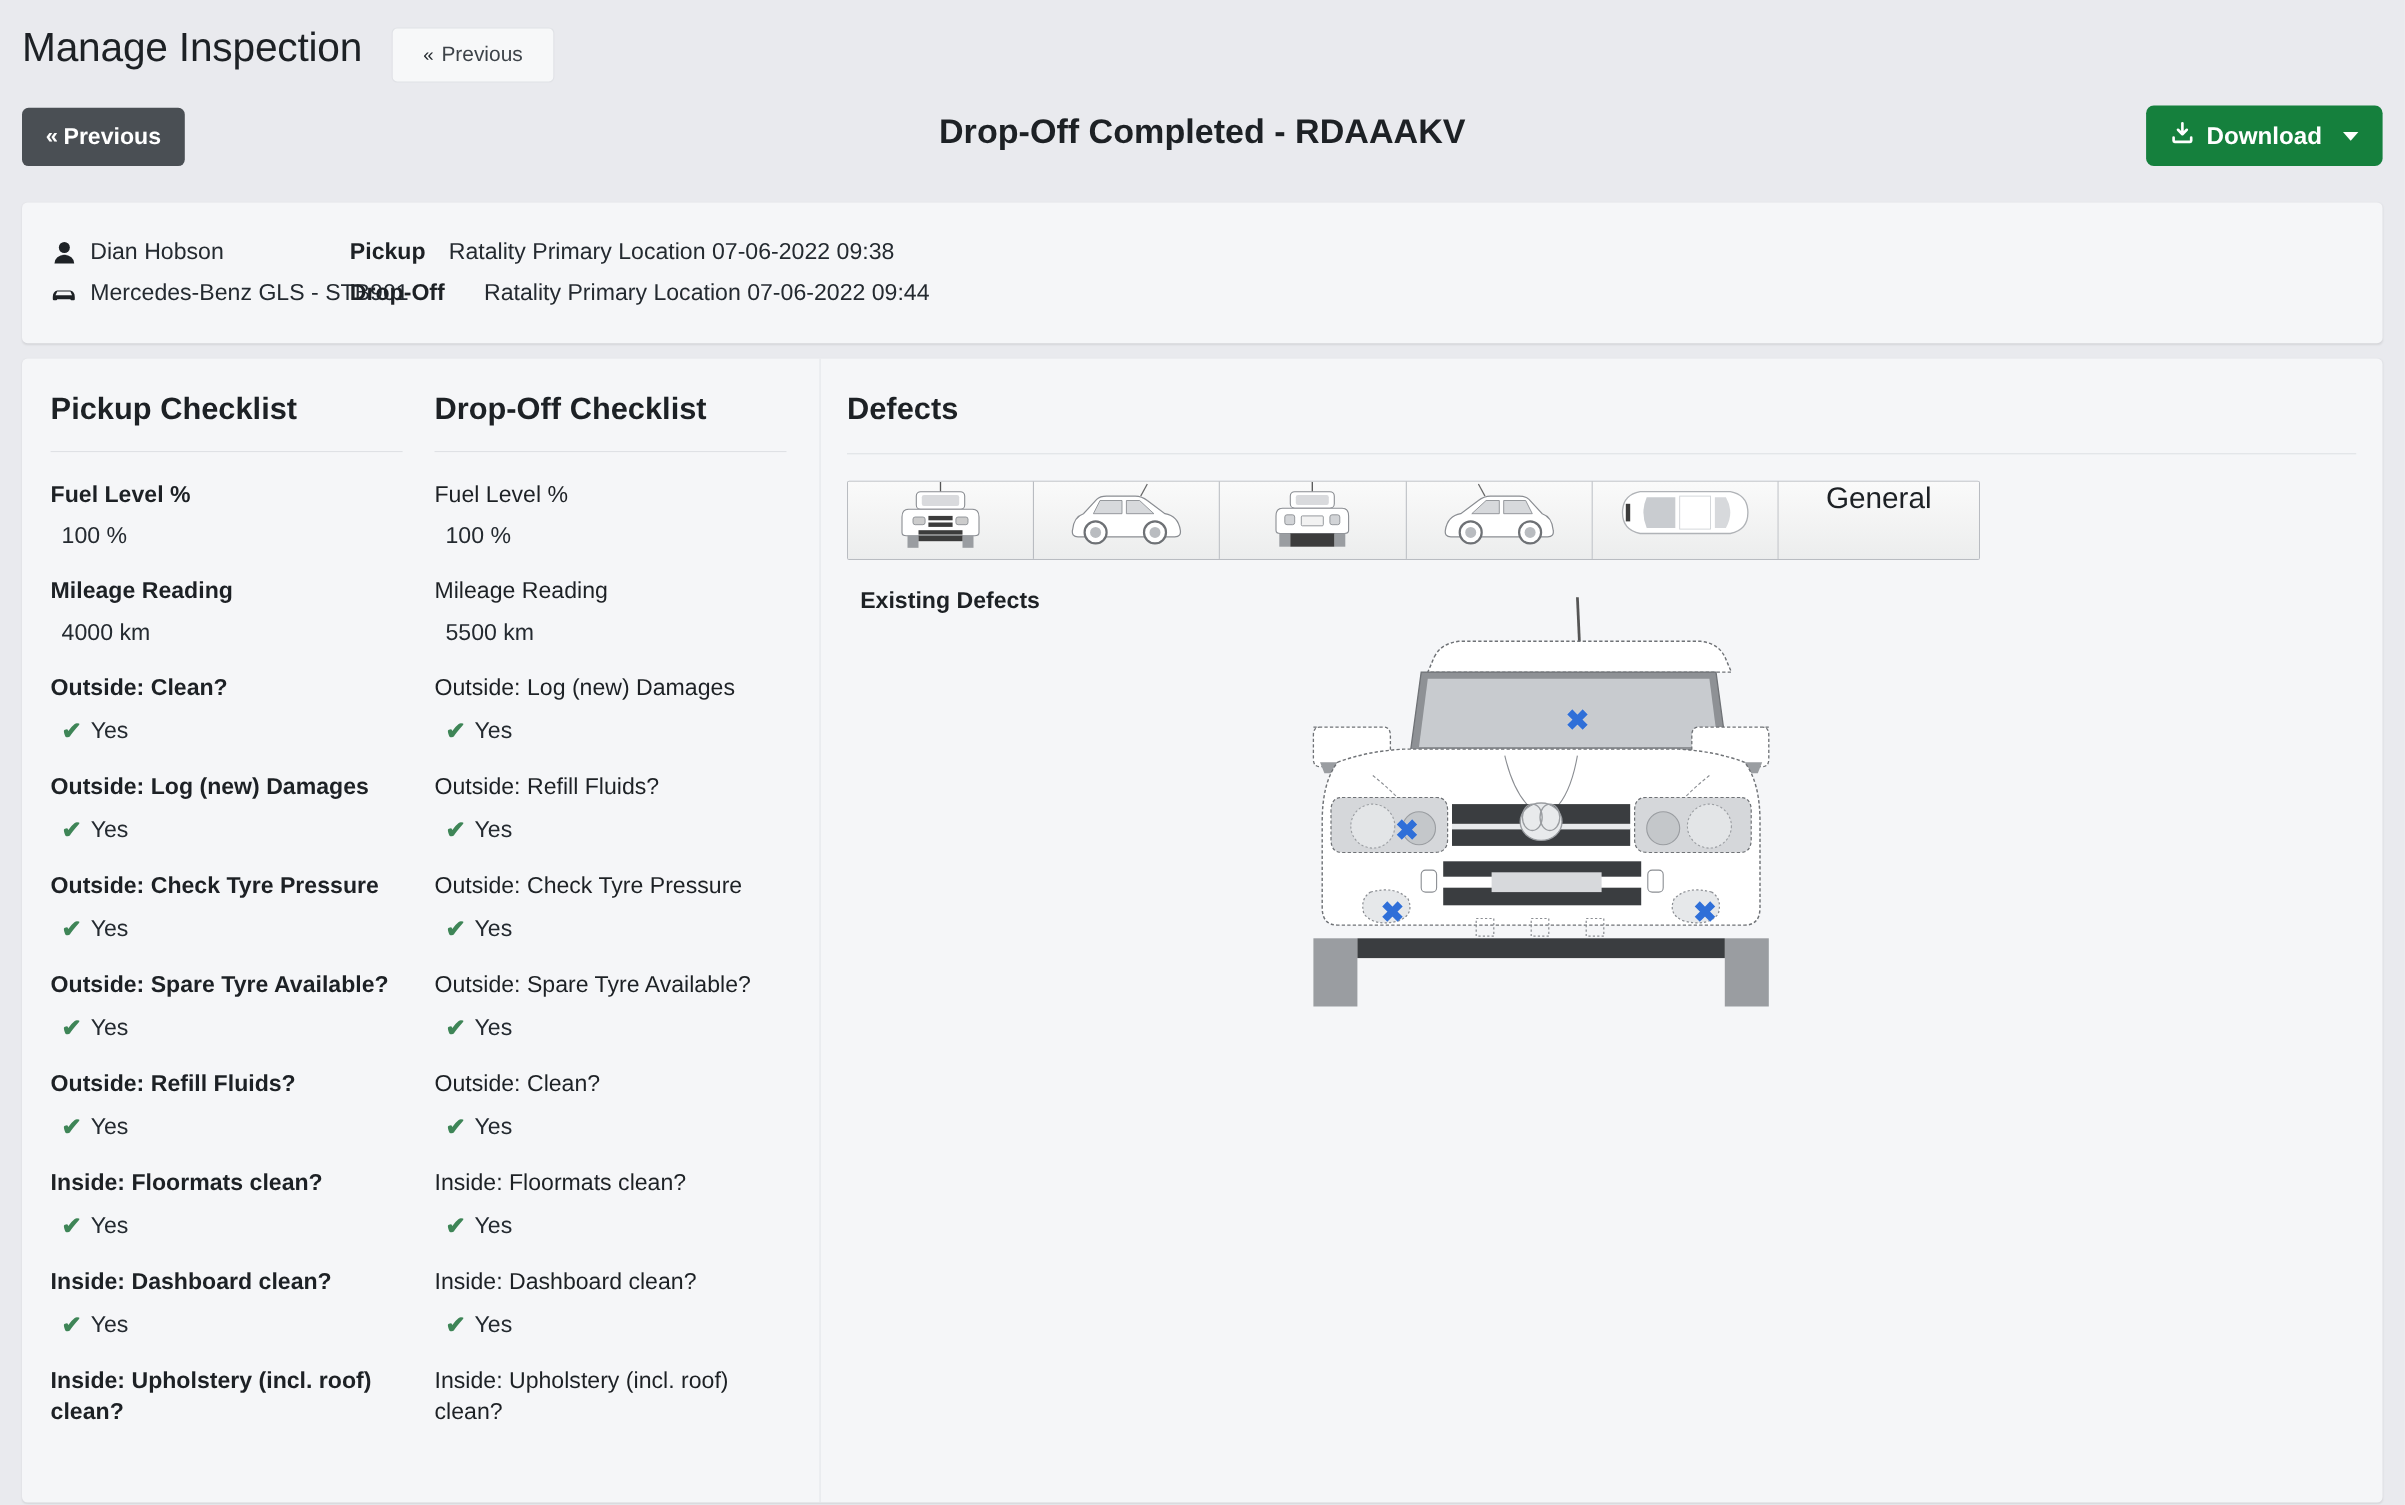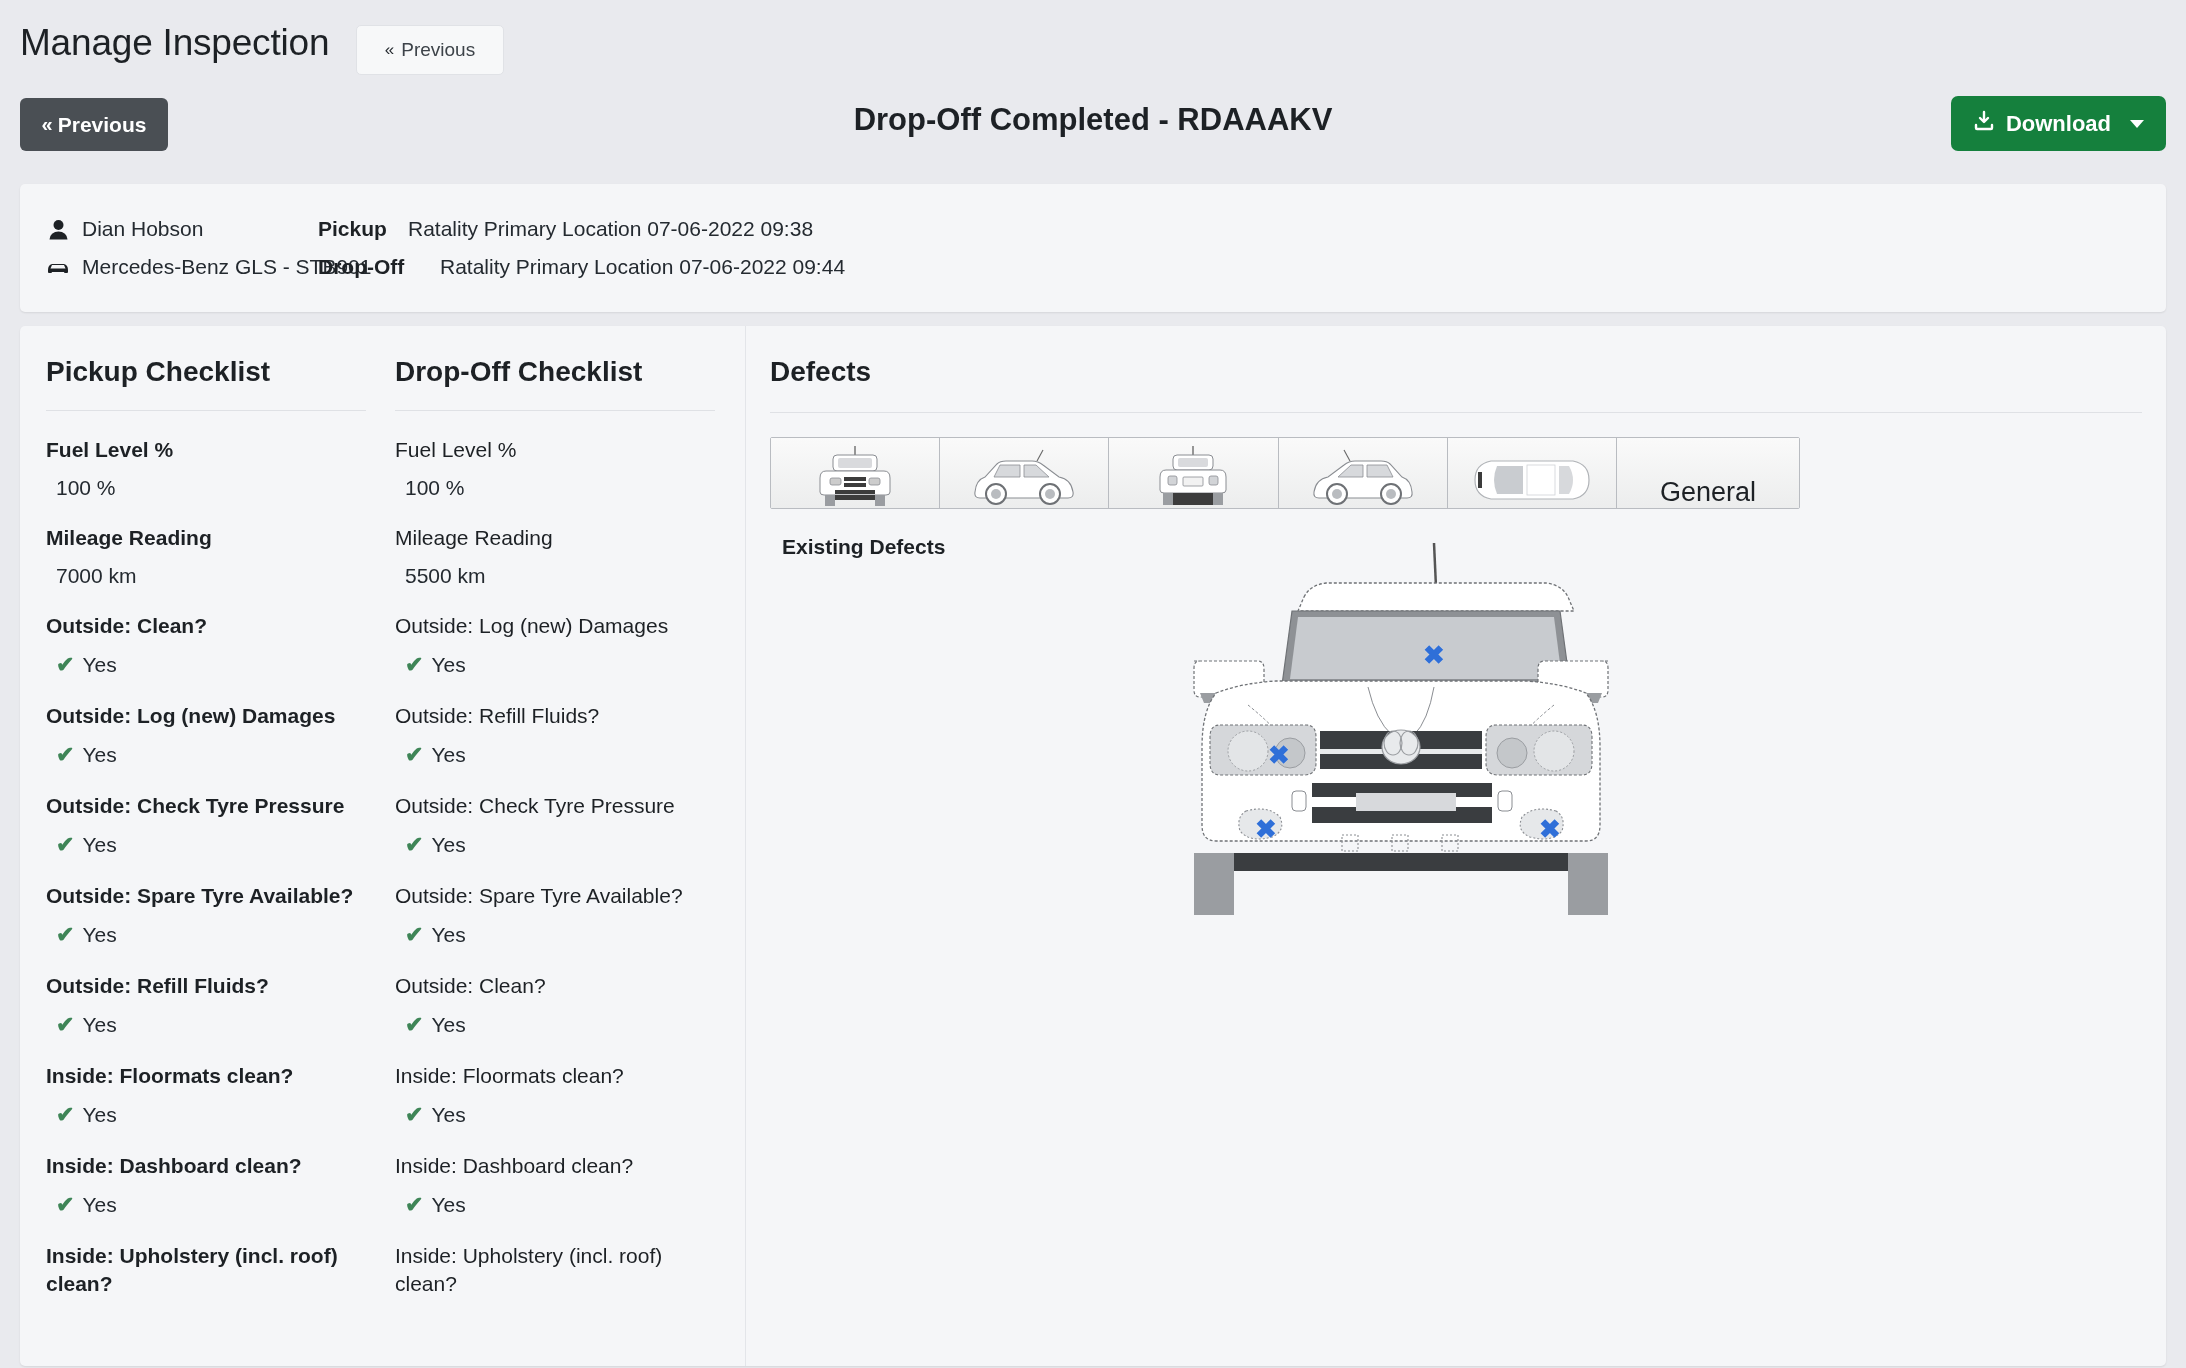--- a/index.html
+++ b/index.html
@@ -100,21 +100,21 @@
   
   .tabstrip {
     margin-top: 24px; display: flex; align-items: stretch;
     border: 1px solid #b9bcc1; border-radius: 2px; width: 1030px;
     background: #f3f4f6;
   }
   .tab {
     width: 171px; height: 70px;
     border-right: 1px solid #b9bcc1;
     background: linear-gradient(#fafafa,#eceded);
-    display: flex; align-items: flex-end; justify-content: center;
+    display: flex; align-items: flex-start; justify-content: center;
     cursor: pointer; overflow: hidden;
   }
   .tab:last-child { border-right: none; width: 184px; }
   .tab-general { font-size: 27px; color: #1d2125; }
   .tab svg { display: block; }
 
   
   .defects-body { margin-top: 26px; display: flex; }
   .defect-list { width: 396px; }
   .defect-head { font-size: 21px; font-weight: 700; color: #1d2125; padding: 0 0 14px 12px; }
@@ -204,21 +204,21 @@
     <div id="pickup-items">
         <div class="item">
           <div class="item-label">Fuel Level %</div>
           <div class="item-value">
             <span>100 %</span>
           </div>
         </div>
         <div class="item">
           <div class="item-label">Mileage Reading</div>
           <div class="item-value">
-            <span>7000 km</span>
+            <span>4000 km</span>
           </div>
         </div>
         <div class="item">
           <div class="item-label">Outside: Clean?</div>
           <div class="item-value">
             <span class="check">✔</span>
             <span>Yes</span>
           </div>
         </div>
         <div class="item">

